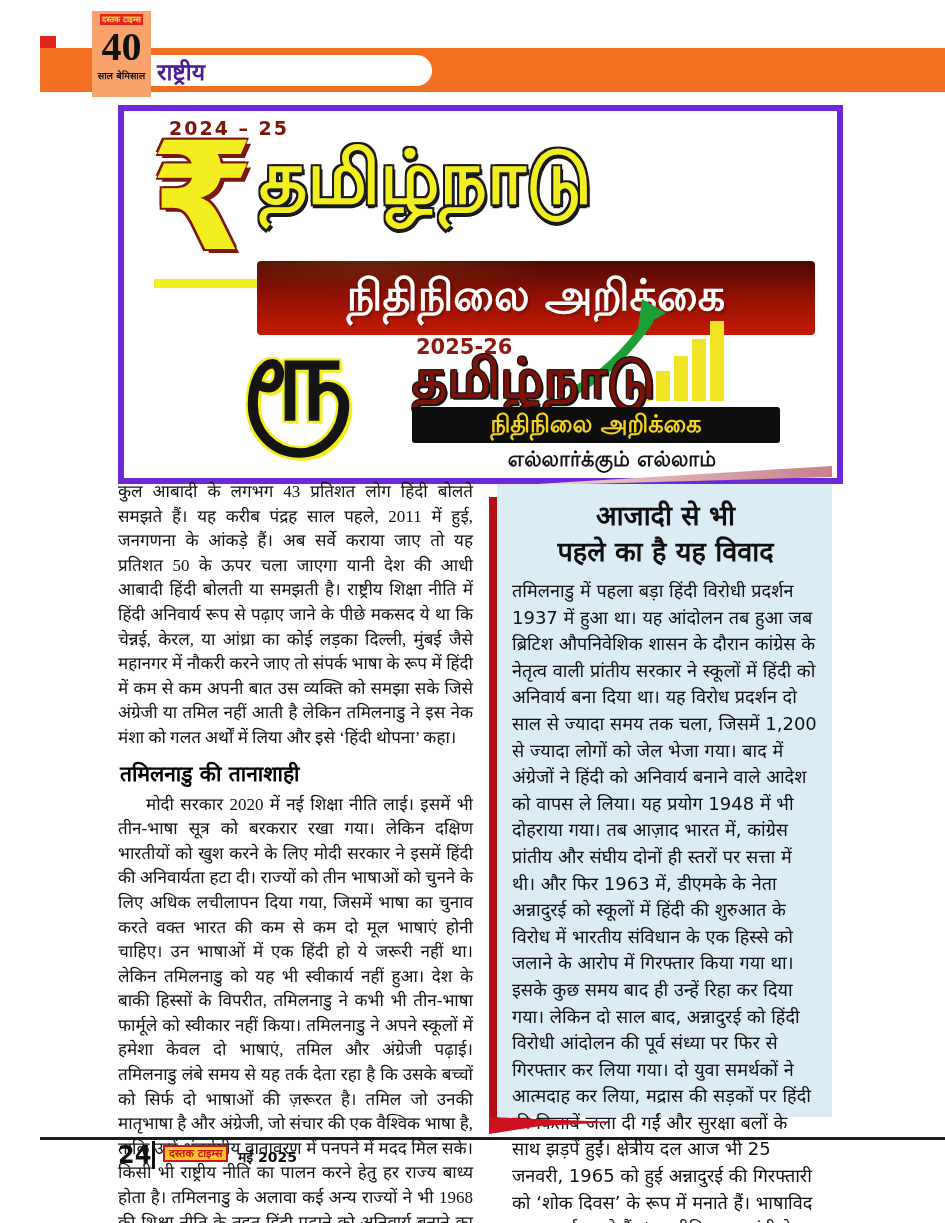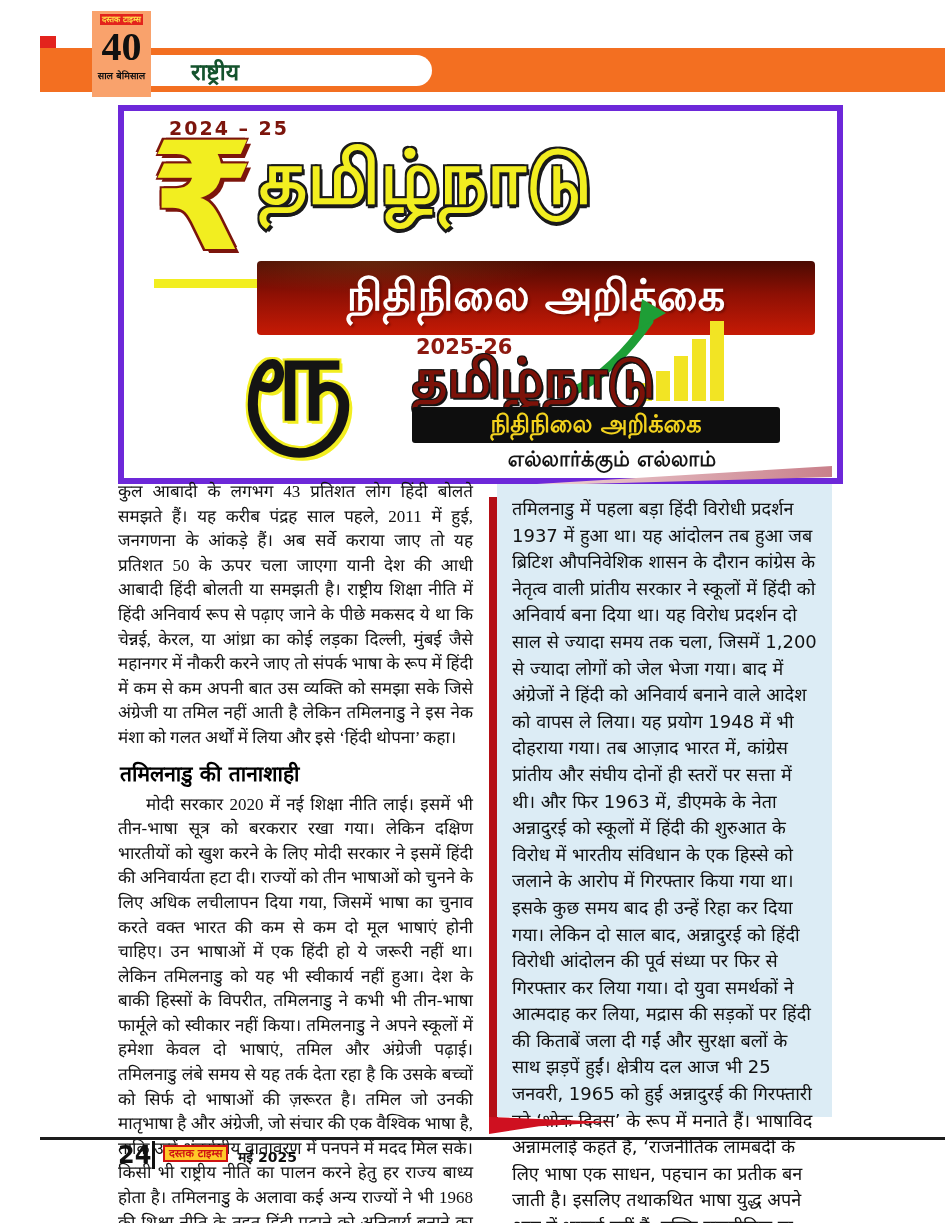--- a/index.html
+++ b/index.html
@@ -4,21 +4,21 @@
 <style>
   html,body{margin:0;padding:0;background:#ffffff;}
   .page{position:relative;width:945px;height:1223px;background:#ffffff;overflow:hidden;
         font-family:"Liberation Serif", serif;}
 
   
   .red-accent{position:absolute;left:40px;top:36px;width:16px;height:38px;background:#e3231d;}
   .orange-band{position:absolute;left:40px;top:48px;right:0;height:44px;background:#f36f21;}
   .section-pill{position:absolute;left:125px;top:55px;width:307px;height:31px;background:#ffffff;
                 border-radius:16px;display:flex;align-items:center;}
-  .section-label{margin-left:66px;color:#14532d;font-weight:bold;font-size:23px;
+  .section-label{margin-left:32px;color:#4c1d95;font-weight:bold;font-size:23px;
                  font-family:"DejaVu Sans", sans-serif;text-align:right;}
   .logo-box{position:absolute;left:92px;top:11px;width:59px;height:86px;background:#f9a26c;
             display:flex;flex-direction:column;align-items:center;box-sizing:border-box;padding-top:3px;}
   .logo-strip{background:#e3231d;color:#ffe24a;font-size:8px;font-weight:bold;line-height:11px;
               padding:0 2px;white-space:nowrap;font-family:"DejaVu Sans", sans-serif;}
   .logo-years{color:#101010;font-size:40px;font-weight:bold;line-height:44px;
               font-family:"Liberation Serif", serif;}
   .logo-tagline{color:#101010;font-size:9.5px;font-weight:bold;white-space:nowrap;
               font-family:"DejaVu Sans", sans-serif;}
 
@@ -128,20 +128,24 @@
 
   <section class="article-col">
     <p class="para">कुल आबादी के लगभग 43 प्रतिशत लोग हिंदी बोलते समझते हैं। यह करीब पंद्रह साल पहले, 2011 में हुई, जनगणना के आंकड़े हैं। अब सर्वे कराया जाए तो यह प्रतिशत 50 के ऊपर चला जाएगा यानी देश की आधी आबादी हिंदी बोलती या समझती है। राष्ट्रीय शिक्षा नीति में हिंदी अनिवार्य रूप से पढ़ाए जाने के पीछे मकसद ये था कि चेन्नई, केरल, या आंध्रा का कोई लड़का दिल्ली, मुंबई जैसे महानगर में नौकरी करने जाए तो संपर्क भाषा के रूप में हिंदी में कम से कम अपनी बात उस व्यक्ति को समझा सके जिसे अंग्रेजी या तमिल नहीं आती है लेकिन तमिलनाडु ने इस नेक मंशा को गलत अर्थों में लिया और इसे ‘हिंदी थोपना’ कहा।</p>
     <h2>तमिलनाडु की तानाशाही</h2>
     <p class="para indent">मोदी सरकार 2020 में नई शिक्षा नीति लाई। इसमें भी तीन-भाषा सूत्र को बरकरार रखा गया। लेकिन दक्षिण भारतीयों को खुश करने के लिए मोदी सरकार ने इसमें हिंदी की अनिवार्यता हटा दी। राज्यों को तीन भाषाओं को चुनने के लिए अधिक लचीलापन दिया गया, जिसमें भाषा का चुनाव करते वक्त भारत की कम से कम दो मूल भाषाएं होनी चाहिए। उन भाषाओं में एक हिंदी हो ये जरूरी नहीं था। लेकिन तमिलनाडु को यह भी स्वीकार्य नहीं हुआ। देश के बाकी हिस्सों के विपरीत, तमिलनाडु ने कभी भी तीन-भाषा फार्मूले को स्वीकार नहीं किया। तमिलनाडु ने अपने स्कूलों में हमेशा केवल दो भाषाएं, तमिल और अंग्रेजी पढ़ाई। तमिलनाडु लंबे समय से यह तर्क देता रहा है कि उसके बच्चों को सिर्फ दो भाषाओं की ज़रूरत है। तमिल जो उनकी मातृभाषा है और अंग्रेजी, जो संचार की एक वैश्विक भाषा है, ताकि उन्हें अंतर्राष्ट्रीय वातावरण में पनपने में मदद मिल सके। किसी भी राष्ट्रीय नीति का पालन करने हेतु हर राज्य बाध्य होता है। तमिलनाडु के अलावा कई अन्य राज्यों ने भी 1968 की शिक्षा नीति के तहत हिंदी पढ़ाने को अनिवार्य बनाने का विरोध किया था। लेकिन केवल तमिलनाडु ने ही राष्ट्रीय आदेश को तोड़ा। तमिलनाडु बरसों से राष्ट्रीय शिक्षा नीति का पालन नहीं कर</p>
   </section>
 
   <div class="ribbon-top"></div>
   <div class="red-bar"></div>
   <aside class="blue-box">
+    <div class="box-headline">
+      <div>आजादी से भी</div>
+      <div>पहले का है यह विवाद</div>
+    </div>
     <div class="box-body">तमिलनाडु में पहला बड़ा हिंदी विरोधी प्रदर्शन 1937 में हुआ था। यह आंदोलन तब हुआ जब ब्रिटिश औपनिवेशिक शासन के दौरान कांग्रेस के नेतृत्व वाली प्रांतीय सरकार ने स्कूलों में हिंदी को अनिवार्य बना दिया था। यह विरोध प्रदर्शन दो साल से ज्यादा समय तक चला, जिसमें 1,200 से ज्यादा लोगों को जेल भेजा गया। बाद में अंग्रेजों ने हिंदी को अनिवार्य बनाने वाले आदेश को वापस ले लिया। यह प्रयोग 1948 में भी दोहराया गया। तब आज़ाद भारत में, कांग्रेस प्रांतीय और संघीय दोनों ही स्तरों पर सत्ता में थी। और फिर 1963 में, डीएमके के नेता अन्नादुरई को स्कूलों में हिंदी की शुरुआत के विरोध में भारतीय संविधान के एक हिस्से को जलाने के आरोप में गिरफ्तार किया गया था। इसके कुछ समय बाद ही उन्हें रिहा कर दिया गया। लेकिन दो साल बाद, अन्नादुरई को हिंदी विरोधी आंदोलन की पूर्व संध्या पर फिर से गिरफ्तार कर लिया गया। दो युवा समर्थकों ने आत्मदाह कर लिया, मद्रास की सड़कों पर हिंदी की किताबें जला दी गईं और सुरक्षा बलों के साथ झड़पें हुईं। क्षेत्रीय दल आज भी 25 जनवरी, 1965 को हुई अन्नादुरई की गिरफ्तारी को ‘शोक दिवस’ के रूप में मनाते हैं। भाषाविद अन्नामलाई कहते हैं, ‘राजनीतिक लामबंदी के लिए भाषा एक साधन, पहचान का प्रतीक बन जाती है। इसलिए तथाकथित भाषा युद्ध अपने आप में भाषाई नहीं हैं, बल्कि राजनीतिक या आर्थिक शिकायतों को दूर करने का एक साधन है।’</div>
   </aside>
   <div class="fold-bottom"></div>
 
   <div class="footer-line"></div>
   <div class="footer-page">24</div>
   <div class="footer-divider"></div>
   <div class="footer-logo">दस्तक टाइम्स</div>
   <div class="footer-date">मई 2025</div>
 

